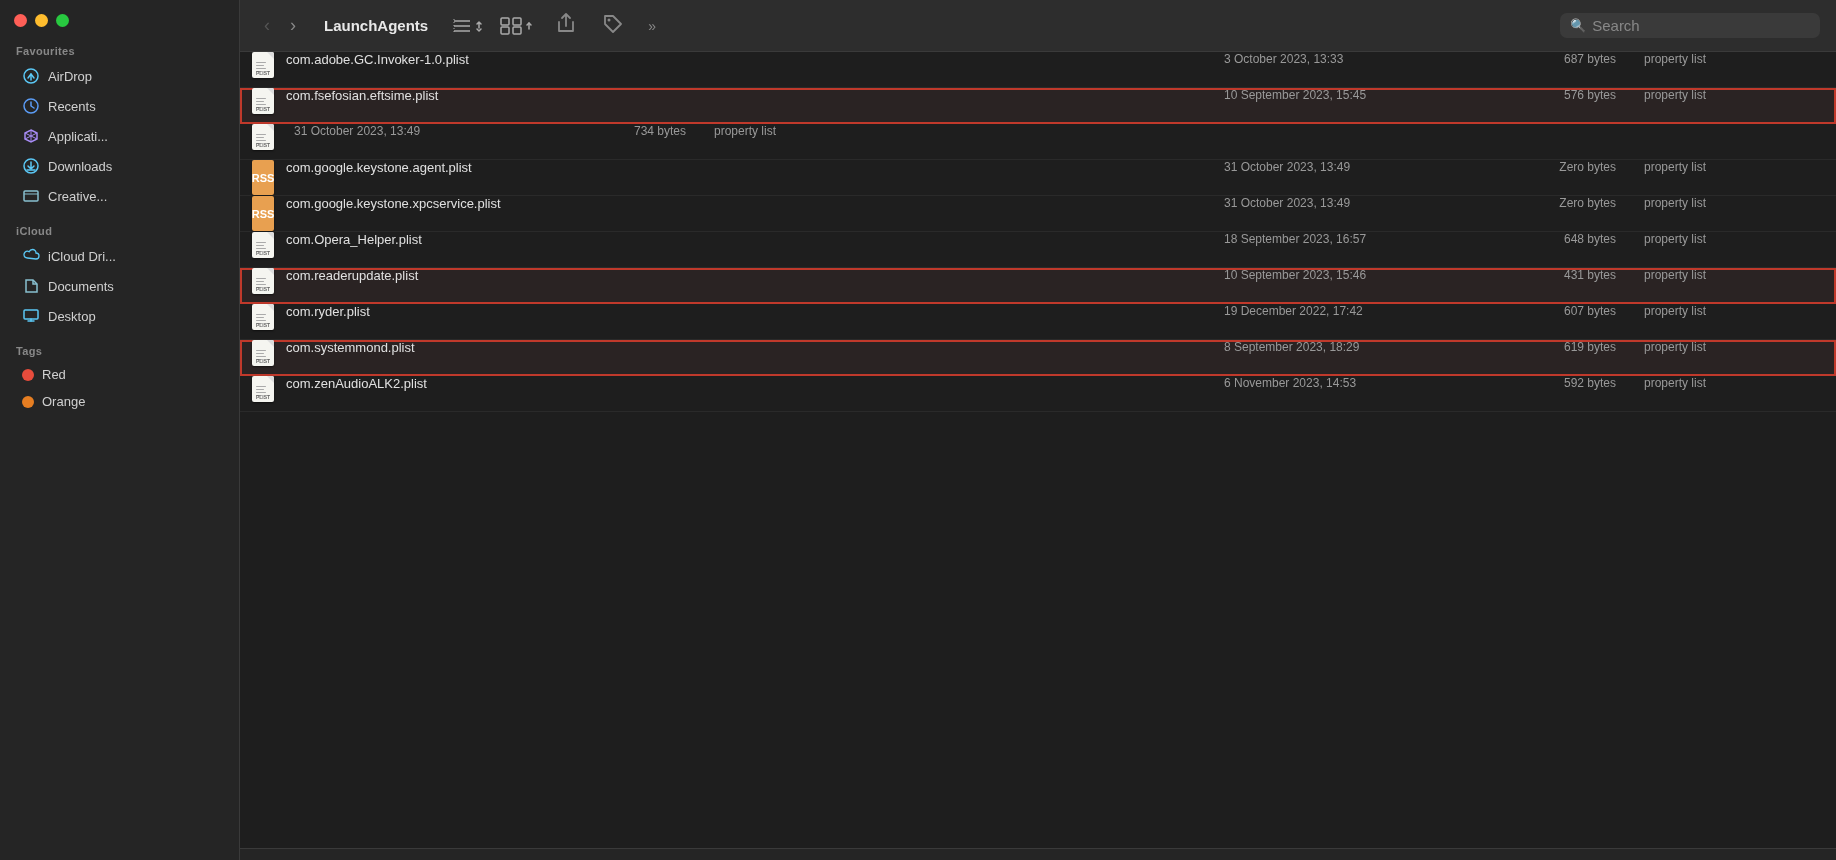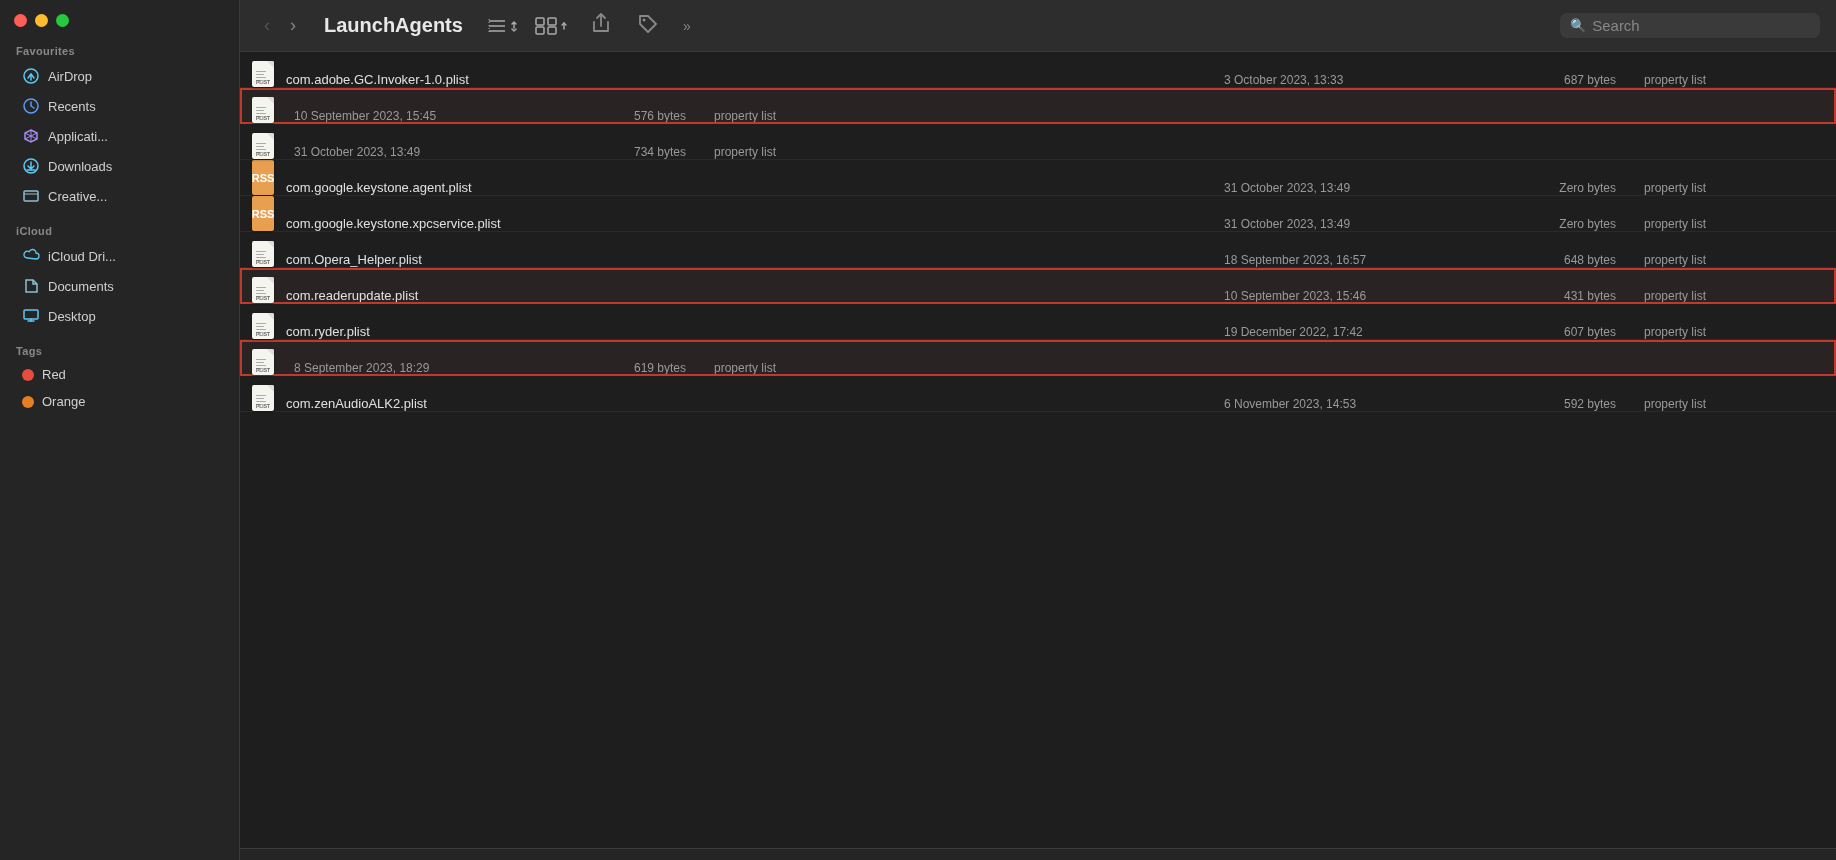--- a/index.html
+++ b/index.html
@@ -121,21 +121,21 @@
       cursor: pointer;
       padding: 4px 8px;
       border-radius: 4px;
       display: flex;
       align-items: center;
       justify-content: center;
     }
     .toolbar-btn.disabled { color: #555; cursor: default; }
 
     .toolbar-title {
-      font-size: 20px;
+      font-size: 15px;
       font-weight: 700;
       color: #e8e8e8;
       margin: 8px 10px;
     }
 
     .toolbar-spacer { flex: 1; }
 
     .toolbar-view-btns {
       display: flex;
       align-items: center;
@@ -214,21 +214,21 @@
 
     
     .file-list {
       flex: 1;
       overflow-y: auto;
       background: #1e1e1e;
     }
 
     .file-row {
       display: flex;
-      align-items: flex-end;
+      align-items: flex-start;
       height: 36px;
       border-bottom: 1px solid #2a2a2a;
       cursor: pointer;
     }
     .file-row.highlighted {
       outline: 2px solid #c0392b;
       outline-offset: -2px;
       background: #2a2323;
     }
 
@@ -529,20 +529,21 @@
       <div class="plist-icon">
         <div class="plist-lines">
           <div class="plist-line" style="width:10px"></div>
           <div class="plist-line" style="width:8px"></div>
           <div class="plist-line" style="width:10px"></div>
           <div class="plist-line" style="width:6px"></div>
         </div>
         <span class="plist-label">PLIST</span>
       </div>
         </div>
+        <div class="file-name-cell">com.fsefosian.eftsime.plist</div>
         <div class="file-date-cell">10 September 2023, 15:45</div>
         <div class="file-size-cell">576 bytes</div>
         <div class="file-kind-cell">property list</div>
       </div>
       <div class="file-row">
         <div class="file-icon-cell">
       <div class="plist-icon">
         <div class="plist-lines">
           <div class="plist-line" style="width:10px"></div>
           <div class="plist-line" style="width:8px"></div>
@@ -630,20 +631,21 @@
       <div class="plist-icon">
         <div class="plist-lines">
           <div class="plist-line" style="width:10px"></div>
           <div class="plist-line" style="width:8px"></div>
           <div class="plist-line" style="width:10px"></div>
           <div class="plist-line" style="width:6px"></div>
         </div>
         <span class="plist-label">PLIST</span>
       </div>
         </div>
+        <div class="file-name-cell">com.systemmond.plist</div>
         <div class="file-date-cell">8 September 2023, 18:29</div>
         <div class="file-size-cell">619 bytes</div>
         <div class="file-kind-cell">property list</div>
       </div>
       <div class="file-row">
         <div class="file-icon-cell">
       <div class="plist-icon">
         <div class="plist-lines">
           <div class="plist-line" style="width:10px"></div>
           <div class="plist-line" style="width:8px"></div>

